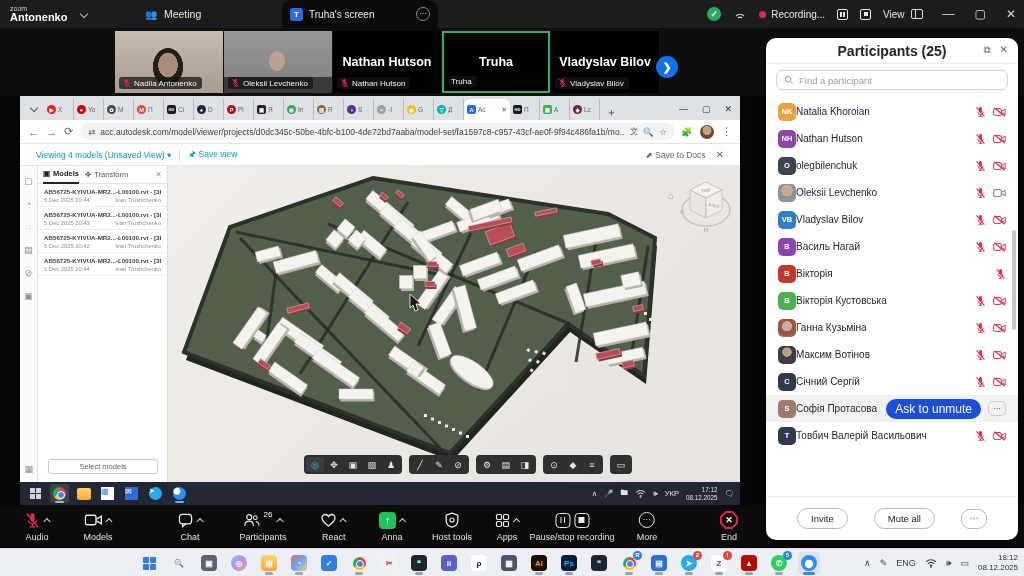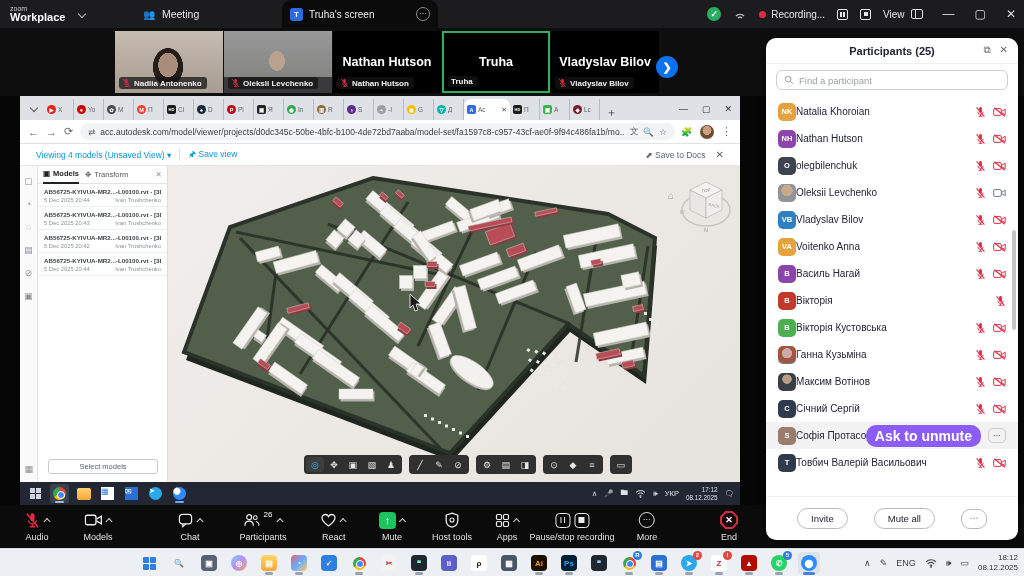--- a/index.html
+++ b/index.html
@@ -28,21 +28,21 @@
   .mini-btn.stop:before { content:""; position:absolute; left:2.5px; top:2.5px; width:4px; height:4px; background:#e8e8e8; }
   .view-grid { width:12px; height:10px; border:1.2px solid #ddd; border-radius:2px; position:relative; }
   .view-grid:before { content:""; position:absolute; left:3.5px; top:0; bottom:0; width:1.2px; background:#ddd; }
   .winctl { font-size:12px; color:#ddd; display:flex; gap:20px; margin-left:8px; }
 
   
   #videostrip { left:0; top:28px; width:1024px; height:68px; background:#0e0e0e; }
   .vtile { position:absolute; top:3px; height:62px; width:108px; background:#000; overflow:hidden; }
   .vtile.active { border:2px solid #2fae5f; }
   .vtile .center-name { position:absolute; inset:0; display:flex; align-items:center; justify-content:center; color:#fff; font-weight:bold; font-size:12.5px; }
-  .vtile .label { position:absolute; left:4px; bottom:4px; background:rgba(20,20,20,.75); border-radius:3px; padding:1px 5px 1px 3px; display:flex; align-items:center; gap:3px; color:#f2f2f2; font-size:8px; max-width:100px; white-space:nowrap;font-weight:bold; }
+  .vtile .label { position:absolute; left:4px; bottom:4px; background:rgba(20,20,20,.75); border-radius:3px; padding:1px 5px 1px 3px; display:flex; align-items:center; gap:3px; color:#f2f2f2; font-size:8px; max-width:100px; white-space:nowrap; }
   .face-nadiia { background:
      radial-gradient(ellipse 16px 20px at 53px 34px, #a98d7c 0 60%, transparent 62%),
      radial-gradient(ellipse 24px 30px at 53px 36px, #241d18 0 62%, transparent 64%),
      linear-gradient(#c7bcb2,#a89c91); }
   .face-oleksii { background:
      radial-gradient(ellipse 13px 16px at 53px 30px, #bba28e 0 60%, transparent 62%),
      linear-gradient(to top, #3a3a3c 0 16px, transparent 16px),
      linear-gradient(#99999a,#7e7e7c); }
   #next-arrow { left:656px; top:56px; width:22px; height:22px; border-radius:50%; background:#0e72ed; color:#fff; font-size:11px; font-weight:bold; display:flex; align-items:center; justify-content:center; }
 
@@ -120,31 +120,31 @@
   .oct .x { position:relative; color:#fff; font-size:9px; font-weight:bold; }
   .more-circ { width:16px; height:16px; border:1.3px solid #e3e3e3; border-radius:50%; color:#e3e3e3; font-size:8px; line-height:13px; text-align:center; letter-spacing:.5px; }
   .recpair { display:flex; gap:4px; }
   .recpair .rb { width:15px; height:15px; border:1.4px solid #ececec; border-radius:4px; position:relative; }
   .recpair .rb.p:before { content:""; position:absolute; left:4px; top:3.5px; width:1.8px; height:6px; background:#ececec; box-shadow:3.6px 0 0 #ececec; }
   .recpair .rb.s:before { content:""; position:absolute; left:3.8px; top:3.8px; width:5.5px; height:5.5px; background:#ececec; }
 
   
   #ppanel { left:766px; top:38px; width:252px; height:502px; background:#fff; border-radius:10px; box-shadow:0 2px 10px rgba(0,0,0,.5); overflow:hidden; }
   #pp-head { height:26px; display:flex; align-items:center; justify-content:center; position:relative; border-bottom:1px solid #f0f0f0; }
-  #pp-title { font-size:11px; font-weight:bold; color:#232333; }
+  #pp-title { font-size:14px; font-weight:bold; color:#232333; }
   #pp-icons { position:absolute; right:10px; top:6px; display:flex; gap:9px; color:#666; font-size:10px; }
   #pp-search { margin:6px 10px; height:20px; border:1px solid #d0d0d0; border-radius:6px; display:flex; align-items:center; gap:5px; padding:0 7px; }
   #pp-search .ph { font-size:9.5px; color:#9aa0a6; }
   #pp-list { position:absolute; left:0; top:60px; width:252px; bottom:44px; overflow:hidden; }
   .prow { height:27px; display:flex; align-items:center; padding:0 12px; gap:0; }
   .prow.hl { background:#f2f2f2; }
   .pavatar { width:18px; height:18px; border-radius:5px; color:#fff; font-size:7.5px; font-weight:bold; display:flex; align-items:center; justify-content:center; flex:none; }
   .pname { font-size:10px; color:#232333; flex:1; white-space:nowrap; overflow:hidden; }
   .picons { display:flex; gap:7px; align-items:center; }
-  .askbtn { background:#8b5cf6; color:#fff; font-size:14px; font-weight:bold; border-radius:10px; padding:3px 9px; white-space:nowrap; }
+  .askbtn { background:#1d4ed8; color:#fff; font-size:12px; font-weight:normal; border-radius:10px; padding:3px 9px; white-space:nowrap; }
   .dotsbtn { width:18px; height:15px; border:1px solid #ccc; border-radius:5px; color:#555; font-size:8px; line-height:13px; text-align:center; }
   .photo1 { background:radial-gradient(circle at 50% 36%, #c8a98e 0 38%, #8f9499 40%); }
   .photo2 { background:radial-gradient(circle at 50% 40%, #caa 0 35%, #a2543f 37% 70%, #777 72%); }
   .photo3 { background:radial-gradient(circle at 50% 34%, #b99d85 0 30%, #3a3f46 33%); }
   .photo4 { background:radial-gradient(circle at 50% 40%, #d9b98f 0 40%, #c9a96a 42% 65%, #888 68%); }
   #pp-foot { position:absolute; left:0; bottom:0; width:252px; height:44px; display:flex; align-items:center; justify-content:center; gap:26px; border-top:1px solid #f0f0f0; }
   .foot-btn { border:1px solid #b9b9b9; border-radius:12px; padding:4px 13px; font-size:9.5px; color:#232333; background:#fff; }
   .foot-dots { border:1px solid #b9b9b9; border-radius:9px; width:26px; height:20px; text-align:center; line-height:17px; color:#444; font-size:9px; }
   #pp-scroll { position:absolute; right:2px; top:192px; width:4px; height:100px; border-radius:2px; background:#c6c6c6; }
 
@@ -162,21 +162,21 @@
   #os-clock { text-align:right; font-size:8px; line-height:1.3; color:#2d3238; }
   .winlogo { width:13px; height:13px; display:grid; grid-template-columns:6px 6px; grid-template-rows:6px 6px; gap:1px; }
   .winlogo i { background:#2f7fe0; border-radius:1px; }
 </style>
 </head>
 <body>
 
 <div id="titlebar" class="abs">
   <div class="brand">
     <div class="b1">zoom</div>
-    <div class="b2">Workplace</div>
+    <div class="b2">Antonenko</div>
   </div>
   <span class="chev" style="margin-left:14px"></span>
   <div id="meeting-tab">
     <span style="font-size:10px">👥</span>
     <span>Meeting</span>
   </div>
   <div id="screen-tab">
     <span class="ticon">T</span>
     <span class="tname">Truha's screen</span>
     <span class="tdots">⋯</span>
@@ -895,21 +895,21 @@
         </svg>
         <span class="caret"></span>
       </div>
       <span class="lbl">React</span>
     </div>
     <div class="zitem" style="left: 392px;">
       <div class="irow">
         <span class="share-box">↑</span>
         <span class="caret"></span>
       </div>
-      <span class="lbl">Mute</span>
+      <span class="lbl">Anna</span>
     </div>
     <div class="zitem" style="left: 452px;">
       <div class="irow">
         <svg width="14" height="16" viewBox="0 0 14 16">
           <path d="M7 1.2 12.8 3.2v5C12.8 12 10.4 14.4 7 15.2 3.6 14.4 1.2 12 1.2 8.2v-5z" fill="none" stroke="#ececec" stroke-width="1.3"></path>
           <circle cx="7" cy="8" r="2" fill="none" stroke="#ececec" stroke-width="1.1"></circle>
         </svg>
       </div>
       <span class="lbl">Host tools</span>
     </div>
@@ -1052,42 +1052,20 @@
             <svg width="13" height="10" viewBox="0 0 16 12">
               <rect x="0.8" y="1.8" width="9.4" height="8.4" rx="1.6" fill="none" stroke="#6e7681" stroke-width="1.2"></rect>
               <path d="M10.6 5.2 15 2.6v6.8l-4.4-2.6" fill="none" stroke="#6e7681" stroke-width="1.2"></path>
             </svg>
           </span>
         </span>
       </div>
       <div class="prow">
         <span class="pavatar" style="background: rgb(47, 128, 195);">VB</span>
         <span class="pname">Vladyslav Bilov</span>
-        <span class="picons">
-          <span>
-            <svg width="11" height="12" viewBox="0 0 14 15">
-              <rect x="5.2" y="1.2" width="3.6" height="7" rx="1.8" fill="#e02b46"></rect>
-              <path d="M3.6 7.2a3.4 3.4 0 0 0 6.8 0" fill="none" stroke="#e02b46" stroke-width="1.2"></path>
-              <line x1="7" y1="10.8" x2="7" y2="12.6" stroke="#e02b46" stroke-width="1.2"></line>
-              <line x1="4.6" y1="13" x2="9.4" y2="13" stroke="#e02b46" stroke-width="1.2"></line>
-              <line x1="2" y1="1.5" x2="12" y2="13.5" stroke="#e02b46" stroke-width="1.4"></line>
-            </svg>
-          </span>
-          <span>
-            <svg width="13" height="10" viewBox="0 0 16 12">
-              <rect x="0.8" y="1.8" width="9.4" height="8.4" rx="1.6" fill="none" stroke="#e02b46" stroke-width="1.2"></rect>
-              <path d="M10.6 5.2 15 2.6v6.8l-4.4-2.6" fill="none" stroke="#e02b46" stroke-width="1.2"></path>
-              <line x1="1.5" y1="0.8" x2="14.5" y2="11.2" stroke="#e02b46" stroke-width="1.4"></line>
-            </svg>
-          </span>
-        </span>
-      </div>
-      <div class="prow">
-        <span class="pavatar" style="background: rgb(230, 162, 60);">VA</span>
-        <span class="pname">Voitenko Anna</span>
         <span class="picons">
           <span>
             <svg width="11" height="12" viewBox="0 0 14 15">
               <rect x="5.2" y="1.2" width="3.6" height="7" rx="1.8" fill="#e02b46"></rect>
               <path d="M3.6 7.2a3.4 3.4 0 0 0 6.8 0" fill="none" stroke="#e02b46" stroke-width="1.2"></path>
               <line x1="7" y1="10.8" x2="7" y2="12.6" stroke="#e02b46" stroke-width="1.2"></line>
               <line x1="4.6" y1="13" x2="9.4" y2="13" stroke="#e02b46" stroke-width="1.2"></line>
               <line x1="2" y1="1.5" x2="12" y2="13.5" stroke="#e02b46" stroke-width="1.4"></line>
             </svg>
           </span>

